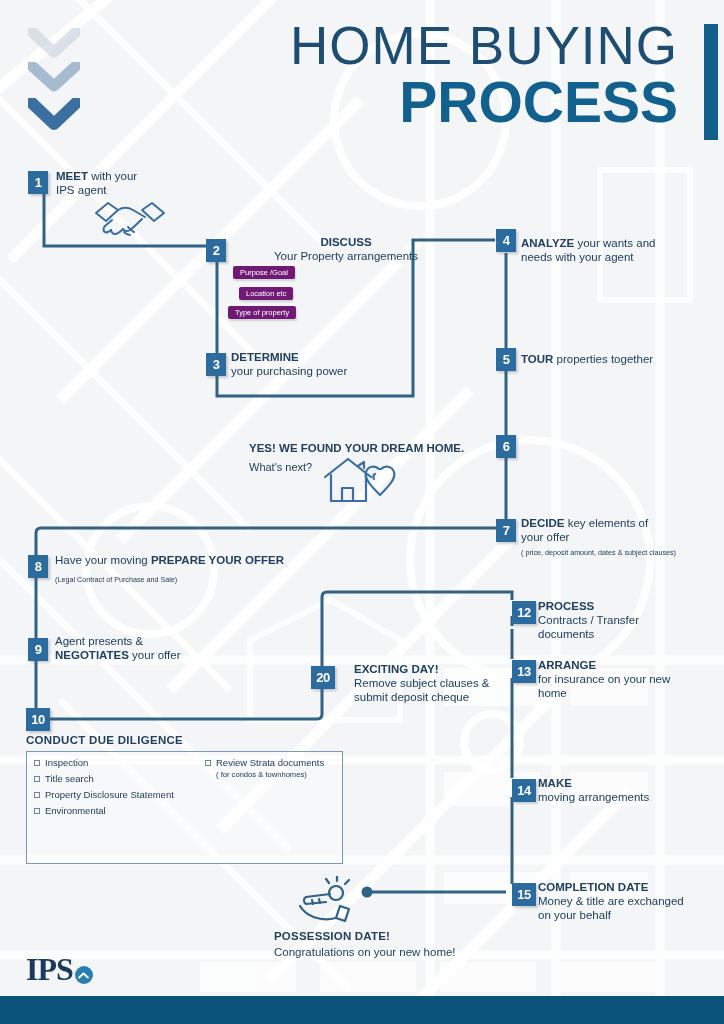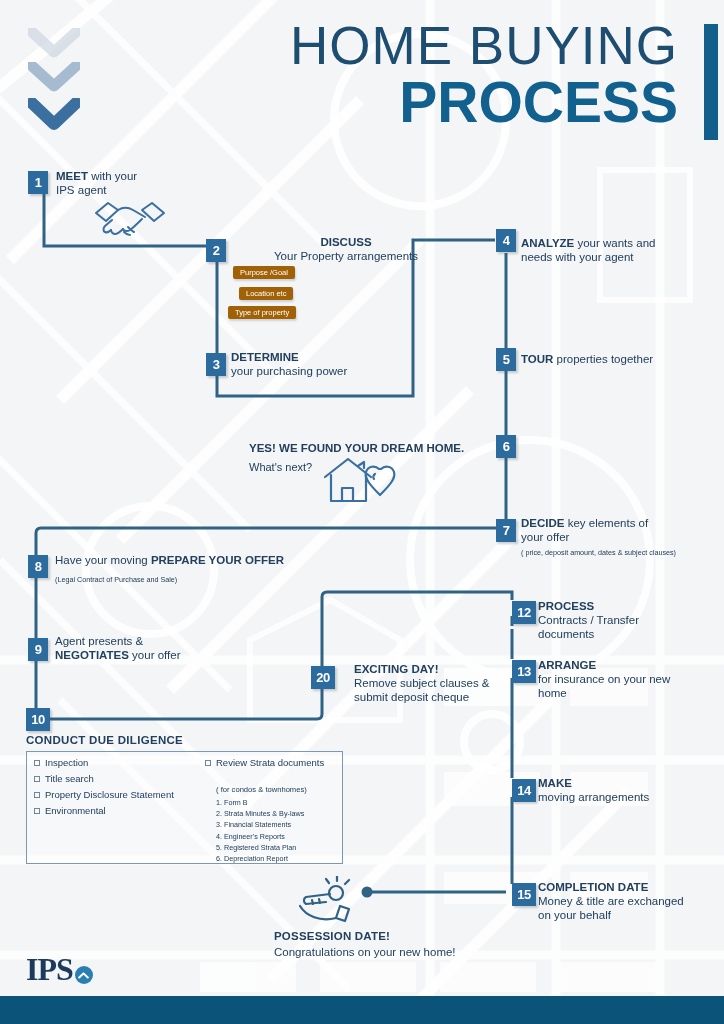--- a/index.html
+++ b/index.html
@@ -53,21 +53,21 @@
   
   .txt { position:absolute; z-index:4; color:#22405e; }
   .txt .b { font-weight:bold; }
   .s15 { font-size:11.5px; line-height:14px; }
   .s14 { font-size:11px; line-height:13.5px; }
   .s8  { font-size:7.2px; line-height:9px; }
   .head-bold { font-size:11.5px; font-weight:bold; line-height:14px; }
 
   
   .pill {
-    position:absolute; background:#a16207; color:#fff;
+    position:absolute; background:#701a75; color:#fff;
     font-size:7.5px; border-radius:2px;
     padding:2px 7px; white-space:nowrap;
     box-shadow:1px 2px 2px rgba(80,90,100,.22);
     z-index:4;
   }
 
   
   .checkbox-row { display:flex; align-items:flex-start; gap:5px; margin-bottom:4px; }
   .cbox {
     width:6px; height:6px; border:1px solid #6e87a1;
@@ -296,33 +296,25 @@
   <div class="checkbox-row">
       <span class="cbox"></span>
       <span>Property Disclosure Statement</span>
     </div>
   <div class="checkbox-row">
       <span class="cbox"></span>
       <span>Environmental</span>
     </div>
 </div>
 <div class="txt" style="left:205px; top:757px; width:140px;">
-  <div class="checkbox-row" style="margin-bottom:16px;">
+  <div class="checkbox-row" style="margin-bottom:1px;">
     <span class="cbox"></span>
     <span style="font-size:9.5px; line-height:12px;">Review Strata documents</span>
   </div>
   <div style="font-size:7.6px; line-height:10px; margin-left:11px;">( for condos &amp; townhomes)</div>
-  <div style="margin-left:11px; margin-top:2px;">
-    <div style="font-size:7.2px; line-height:11.2px;">1. Form B</div>
-    <div style="font-size:7.2px; line-height:11.2px;">2. Strata Minutes &amp; By-laws</div>
-    <div style="font-size:7.2px; line-height:11.2px;">3. Financial Statements</div>
-    <div style="font-size:7.2px; line-height:11.2px;">4. Engineer's Reports</div>
-    <div style="font-size:7.2px; line-height:11.2px;">5. Registered Strata Plan</div>
-    <div style="font-size:7.2px; line-height:11.2px;">6. Depreciation Report</div>
-  </div>
 </div>
 
 <div class="badge w" style="left:311px; top:666px;">20</div>
 <div class="txt s15" style="left:354px; top:662px; width:170px;">
   <span class="b">EXCITING DAY!</span><br>
   <span>Remove subject clauses &amp;</span><br>
   <span>submit deposit cheque</span>
 </div>
 
 <div class="badge w" style="left:512px; top:601px;">12</div>

